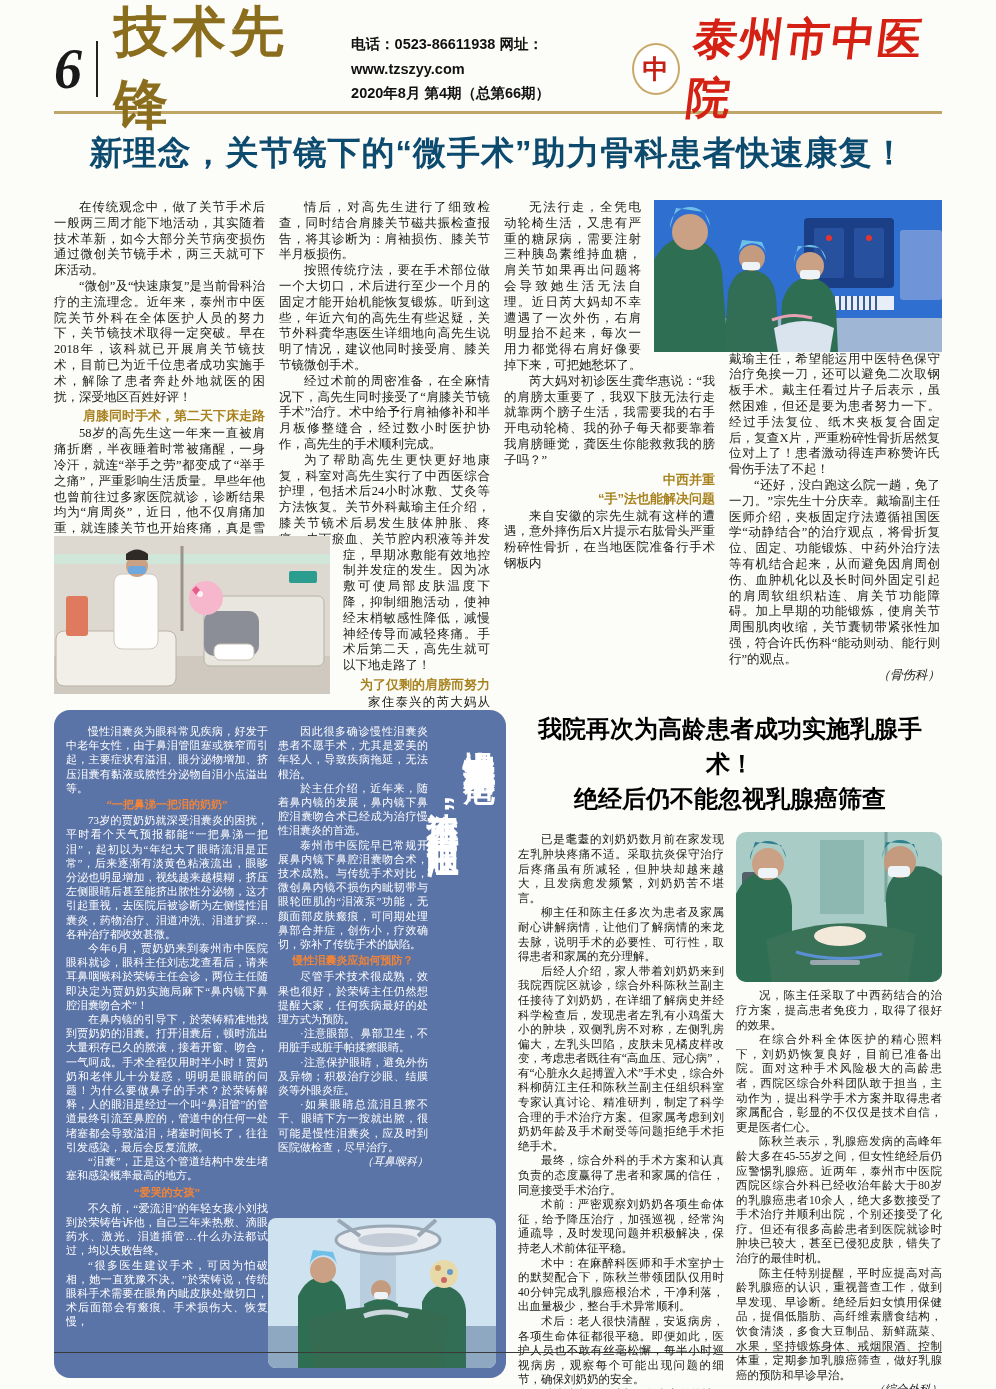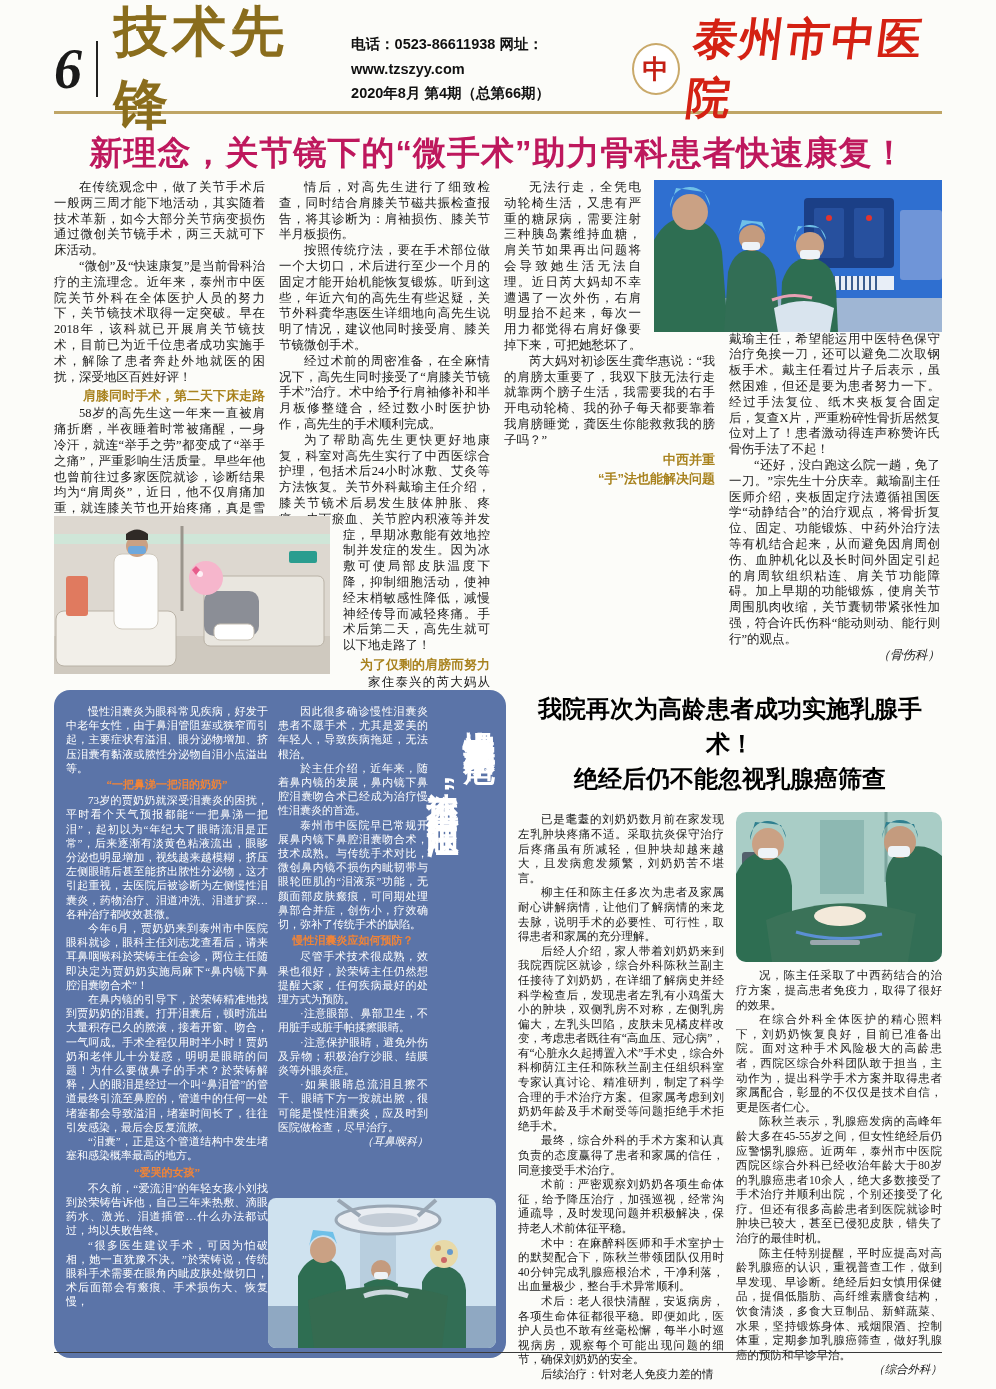--- a/index.html
+++ b/index.html
@@ -18,21 +18,21 @@
   .brand{margin-left:auto;display:flex;align-items:center;gap:10px;}
   .logo{width:48px;height:48px;border-radius:50%;border:2px solid #c9a96a;
         display:flex;align-items:center;justify-content:center;
         color:#c42015;font-size:26px;font-weight:bold;background:#fff;}
   .hospital-name{font-size:44px;font-weight:bold;color:#d42113;transform:skewX(-7deg);
         letter-spacing:2px;}
   .gold-rule{height:3px;background:#bfa566;margin-top:5px;}
 
   
   .headline1{text-align:center;font-family:"Liberation Sans",sans-serif;font-weight:900;
-             font-size:33px;letter-spacing:1px;margin:17px 0 4px;color:#be185d;}
+             font-size:33px;letter-spacing:1px;margin:17px 0 24px;color:#0c4a6e;}
   .a1body{position:relative;display:flex;gap:14px;height:496px;}
   .col{width:211px;font-size:12.5px;line-height:15.8px;text-align:justify;}
   .col p{margin:0;text-indent:2em;}
   p.noindent{text-indent:0;}
   .subhead{color:#a8821e;font-weight:bold;text-align:right;font-size:13px;
            line-height:17px;margin:2px 0;text-indent:0;font-family:"Liberation Sans",sans-serif;}
   .byline{text-align:right;text-indent:0;font-style:italic;}
   .sp-l{float:left;width:64px;height:162px;}
   .sp-r{float:right;width:74px;height:154px;}
   .photo-ward{position:absolute;left:0;top:336px;width:276px;height:158px;}
@@ -108,20 +108,21 @@
         <p><span>为了帮助高先生更快更好地康复，科室对高先生实行了中西医综合护理，包括术后24小时冰敷、艾灸等方法恢复。关节外科戴瑜主任介绍，膝关节镜术后易发生肢体肿胀、疼痛、皮下瘀血、关节腔内积液等并发症，早期冰敷能有效</span><span class="sp-l"></span><span>地控制并发症的发生。因为冰敷可使局部皮肤温度下降，抑制细胞活动，使神经末梢敏感性降低，减慢神经传导而减轻疼痛。手术后第二天，高先生就可以下地走路了！</span></p>
         <div class="subhead">为了仅剩的肩膀而努力</div>
         <p><span>家住泰兴的芮大妈从小因为小儿麻痹症双下肢</span></p>
       </div>
 
       <div class="col">
         <p><span class="sp-r"></span><span>无法行走，全凭电动轮椅生活，又患有严重的糖尿病，需要注射三种胰岛素维持血糖，肩关节如果再出问题将会导致她生活无法自理。近日芮大妈却不幸遭遇了一次外伤，右肩明显抬不起来，每次一用力都觉得右肩好像要掉下来，可把她愁坏了。</span></p>
         <p><span>芮大妈对初诊医生龚华惠说：“我的肩膀太重要了，我双下肢无法行走就靠两个膀子生活，我需要我的右手开电动轮椅、我的孙子每天都要靠着我肩膀睡觉，龚医生你能救救我的膀子吗？”</span></p>
         <div class="subhead">中西并重</div>
         <div class="subhead">“手”法也能解决问题</div>
+        <p><span>来自安徽的宗先生就有这样的遭遇，意外摔伤后X片提示右肱骨头严重粉碎性骨折，在当地医院准备行手术钢板内</span></p>
       </div>
 
       <div class="col col4pad">
         <p><span>固定，患者抱着试一试的心态，慕名来到泰州市中医院关节外科找到戴瑜主任，希望能运用中医特色保守治疗免挨一刀，还可以避免二次取钢板手术。戴主任看过片子后表示，虽然困难，但还是要为患者努力一下。经过手法复位、纸木夹板复合固定后，复查X片，严重粉碎性骨折居然复位对上了！患者激动得连声称赞许氏骨伤手法了不起！</span></p>
         <p><span>“还好，没白跑这么院一趟，免了一刀。”宗先生十分庆幸。戴瑜副主任医师介绍，夹板固定疗法遵循祖国医学“动静结合”的治疗观点，将骨折复位、固定、功能锻炼、中药外治疗法等有机结合起来，从而避免因肩周创伤、血肿机化以及长时间外固定引起的肩周软组织粘连、肩关节功能障碍。加上早期的功能锻炼，使肩关节周围肌肉收缩，关节囊韧带紧张性加强，符合许氏伤科“能动则动、能行则行”的观点。</span></p>
         <p class="byline">（骨伤科）</p>
       </div>
 
       <svg class="photo-ward" viewBox="0 0 276 158" aria-label="doctor-examining-patient-on-hospital-bed-with-pink-sticker-face">
         <rect width="276" height="158" fill="#ddd8d0"></rect>

